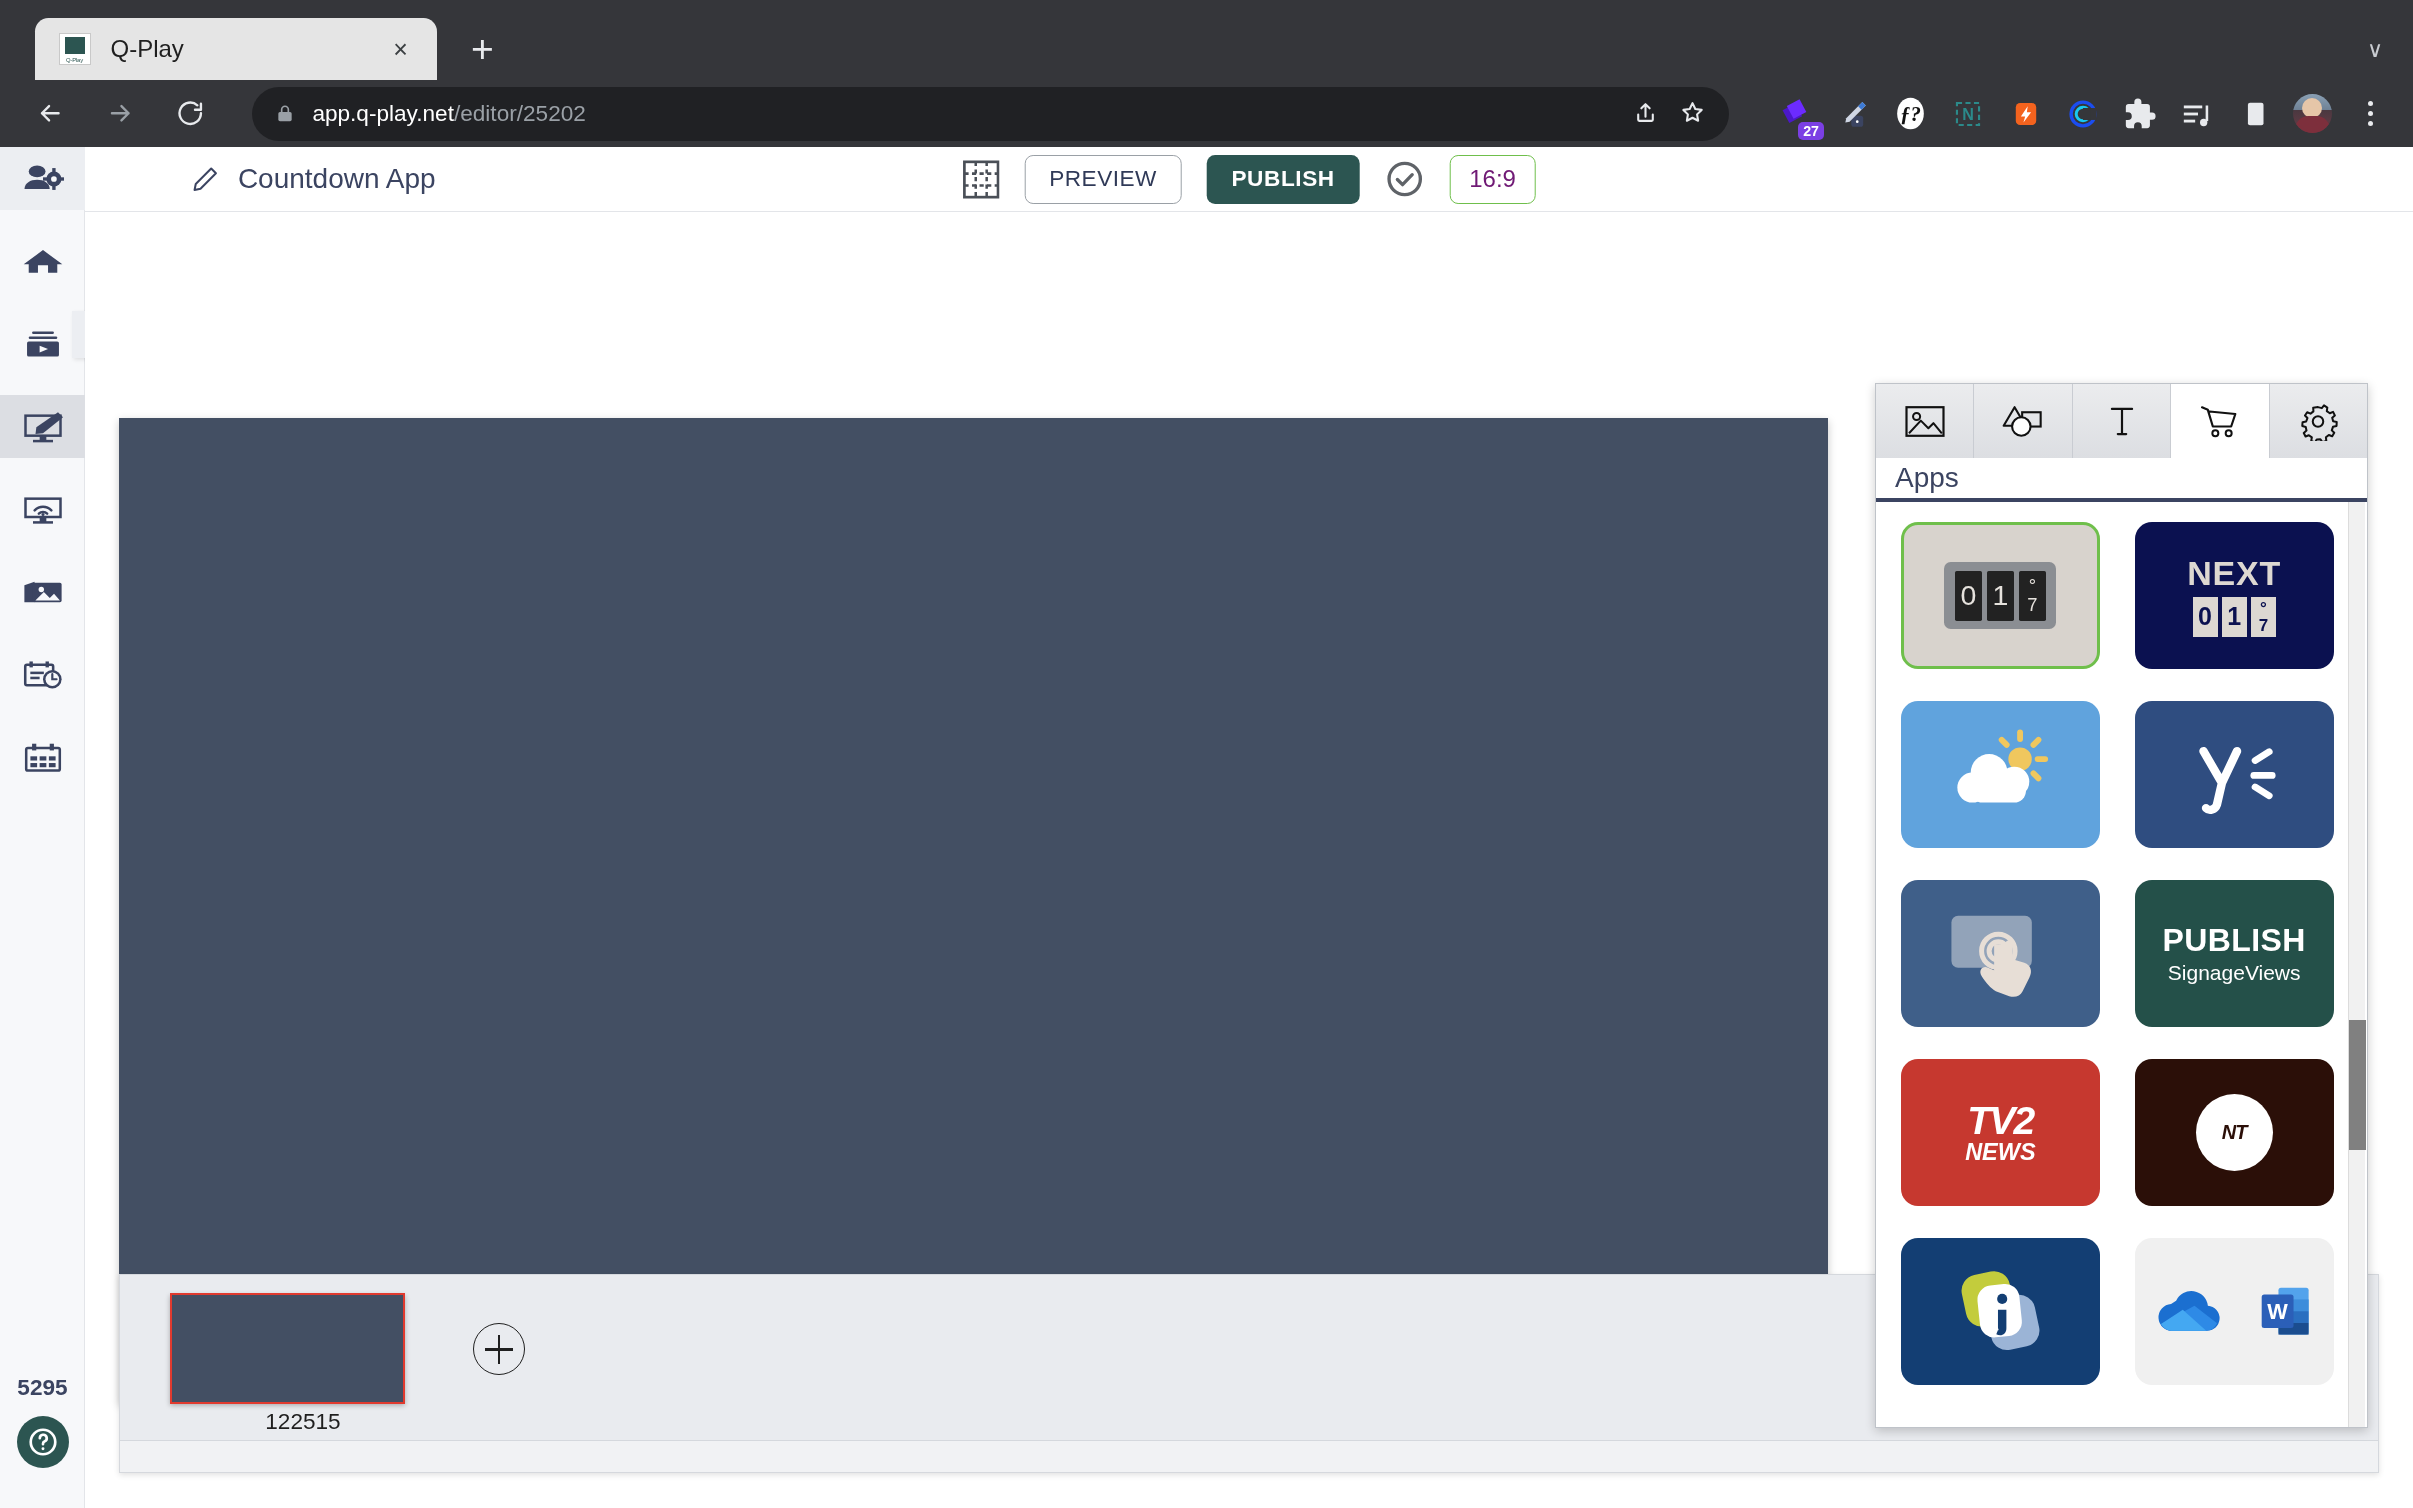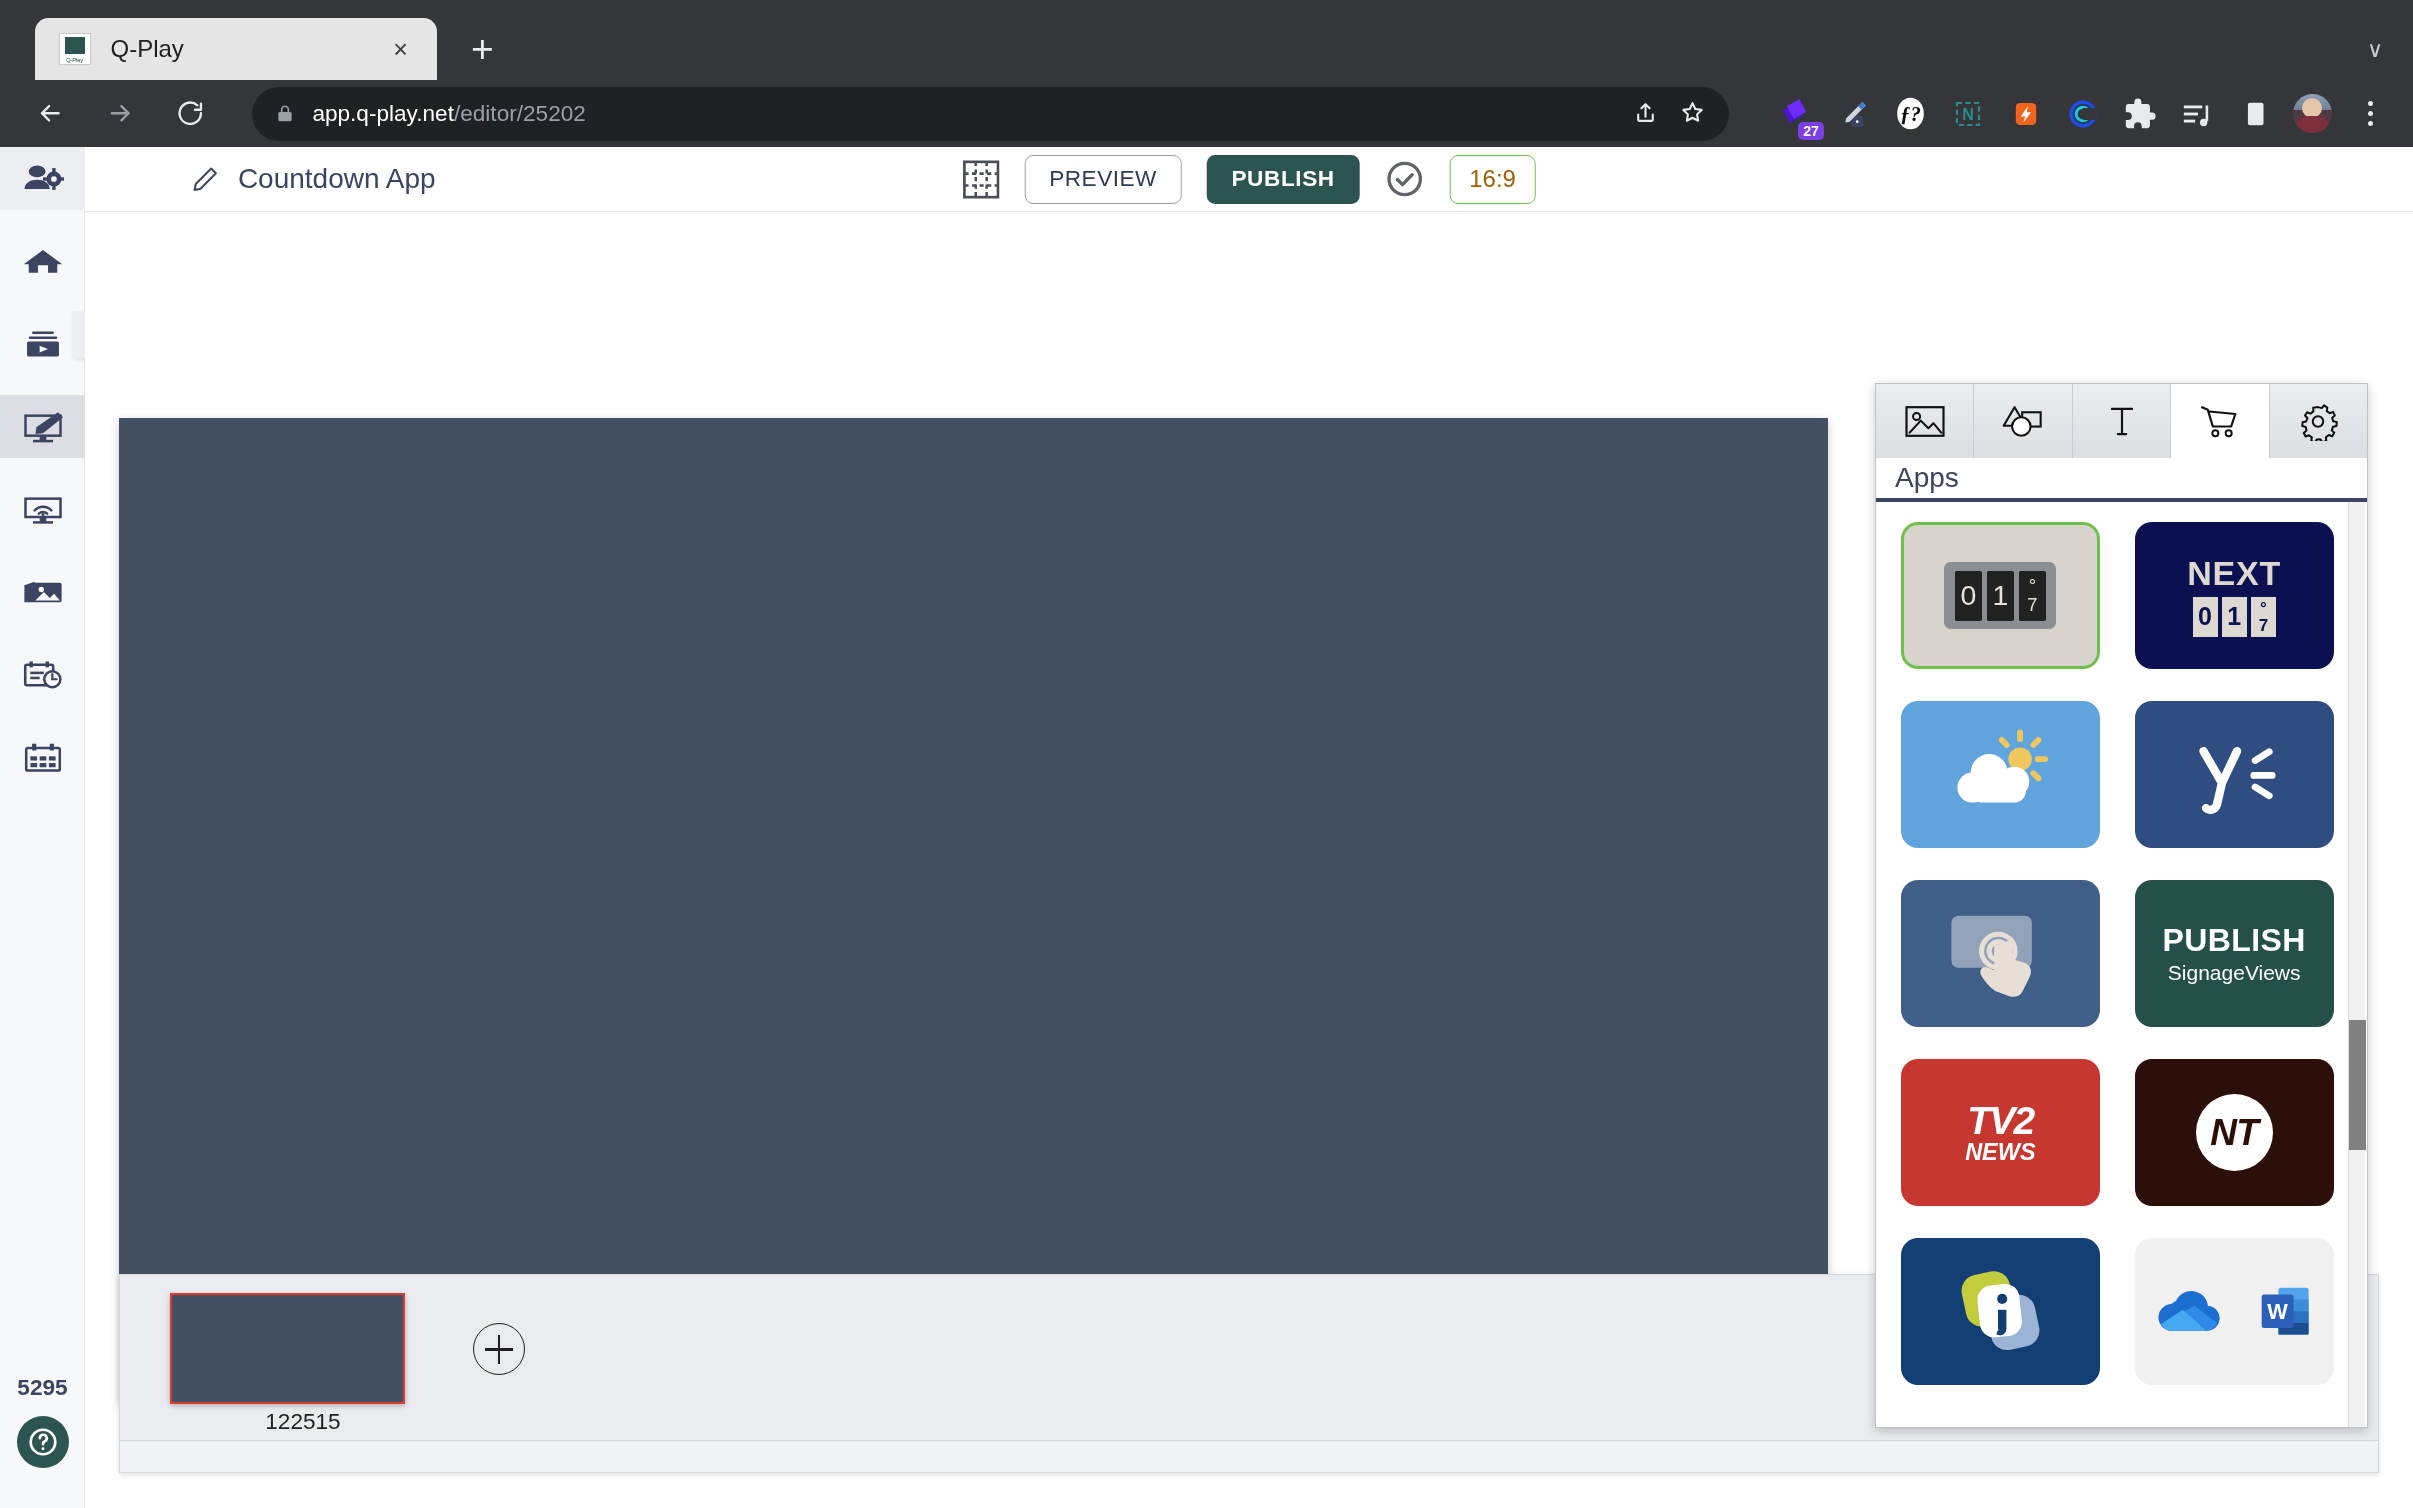--- a/index.html
+++ b/index.html
@@ -125,21 +125,21 @@
     display:flex; align-items:center;
   }
   .btn-publish {
     height:49px; padding: 0 25px; border:none; border-radius:8.4px;
     background:#2c5551; color:#fff; font-size:22.6px; font-weight:700; letter-spacing:0.6px;
     display:flex; align-items:center;
   }
   .check-ic { width:40px; height:40px; }
   .badge-ratio {
     height:49px; padding: 0 18.4px; border:1.7px solid #6fbf4b; border-radius:8.4px;
-    background:#fff; color:#a16207; font-size:24px; display:flex; align-items:center;
+    background:#fff; color:#701a75; font-size:24px; display:flex; align-items:center;
   }
 
   
   .stage { position:absolute; left:85px; top:66px; right:0; bottom:0; background:#fff; }
   .canvas {
     position:absolute; left:34px; top:205px; width:1709px; height:985px;
     background:#434f63; box-shadow: 0 2.5px 8.4px rgba(0,0,0,0.22);
   }
   .canvas-tools {
     position:absolute; left:122px; top:1130px; display:flex;
@@ -238,21 +238,21 @@
     display:flex; align-items:center; justify-content:center; font-size:25px; font-weight:700; }
   .next-d.split { flex-direction:column; font-size:17px; line-height:1; padding:1.7px 0; }
   .bk-wrap { text-align:center; color:#fff; }
   .bk-main { font-size:32px; font-weight:800; letter-spacing:0.4px; }
   .bk-sub { font-size:21px; font-weight:400; margin-top:1.7px; }
   .tv2-wrap { text-align:center; color:#fff; }
   .tv2-logo { font-size:39px; font-weight:800; font-style:italic; letter-spacing:-1.7px; }
   .tv2-news { font-size:23.5px; font-weight:800; font-style:italic; margin-top:-3.4px; }
   .nt-circle { width:77px; height:77px; border-radius:50%; background:#fff;
     display:flex; align-items:center; justify-content:center; }
-  .nt-txt { font-size:37px; font-weight:800; font-style:italic; color:#2b0f08; letter-spacing:-0.8px; }
+  .nt-txt { font-size:20px; font-weight:800; font-style:italic; color:#2b0f08; letter-spacing:-0.8px; }
   .ms-wrap { display:flex; align-items:center; gap:11.7px; }
 </style>
 </head>
 <body>
 
 <div class="browser">
 
   <div class="tabstrip">
     <div class="tab">
       <span class="tab-fav">

